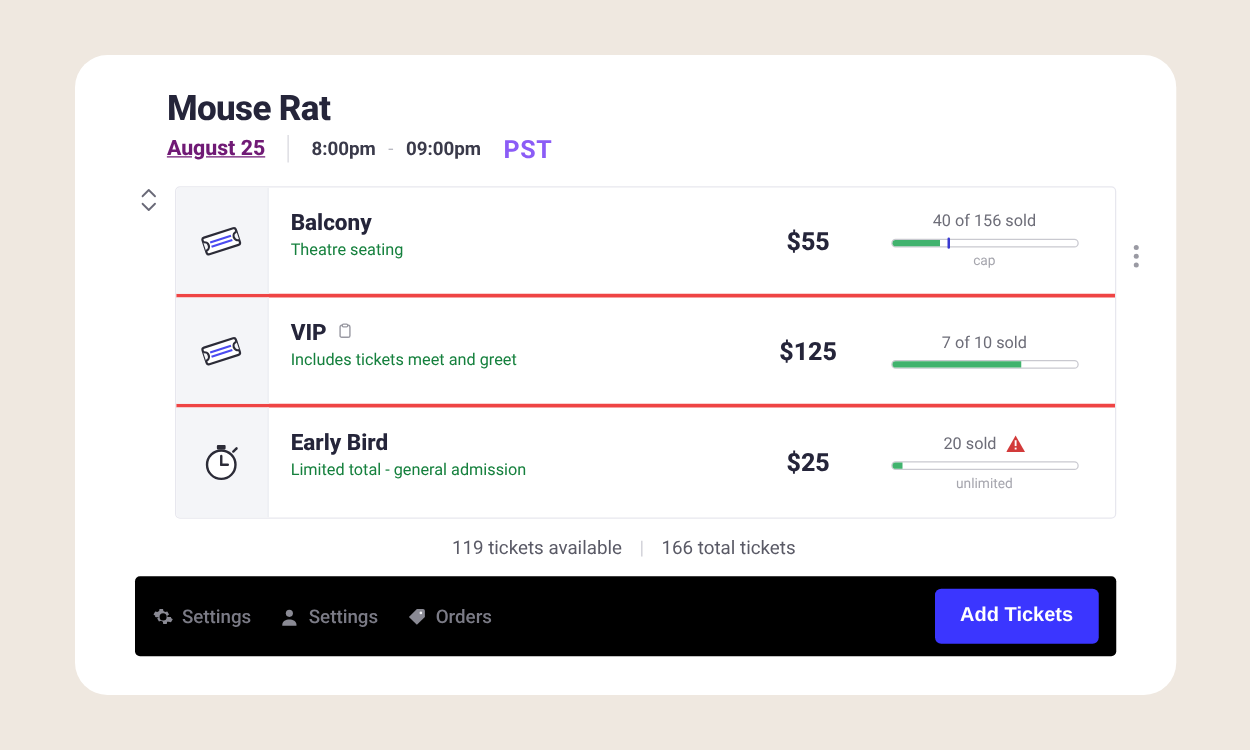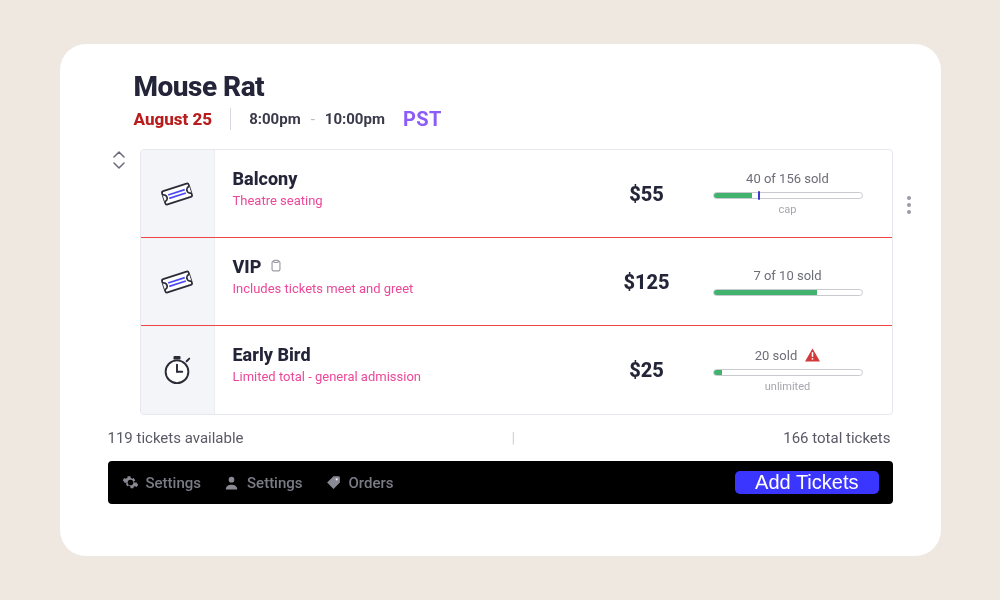--- a/index.html
+++ b/index.html
@@ -26,40 +26,40 @@
     font-weight: 800;
     color: #25253a;
     letter-spacing: -0.5px;
   }
   .subhead {
     display: flex;
     align-items: center;
     gap: 18px;
     margin-top: 4px;
   }
-  .date { font-size: 17px; font-weight: 800; color: #b91c1c; }
+  .date { font-size: 17px; font-weight: 800; color: #701a75; text-decoration: underline; }
   .vrule { width: 1px; height: 22px; background: #d7d7de; }
   .times { display: flex; align-items: center; gap: 10px; font-size: 15px; font-weight: 700; color: #3a3a4a; }
   .dash { color: #b9b9c2; font-weight: 400; }
   .tz { font-size: 20px; font-weight: 700; color: #8b5cf6; letter-spacing: 0.5px; }
 
   .pane { display: flex; margin-top: 18px; gap: 10px; }
   .sort { width: 22px; display: flex; flex-direction: column; align-items: center; gap: 2px; padding-top: 2px; color: #6a6a78; }
   .caret { width: 12px; height: 8px; }
 
   .list {
     flex: 1;
     border: 1px solid #e7e7ee;
     border-radius: 4px;
     overflow: hidden;
   }
   .row {
     display: flex;
     align-items: stretch;
-    border-bottom: 1px solid #ef4444;
+    border-bottom: 3px solid #ef4444;
     min-height: 88px;
   }
   .row:last-child { border-bottom: none; }
   .thumb {
     width: 74px;
     display: flex;
     align-items: center;
     justify-content: center;
     background: #f4f5f8;
     border-right: 1px solid #eceef2;
@@ -70,21 +70,21 @@
     padding: 18px 8px 18px 18px;
   }
   .tname {
     font-size: 18px;
     font-weight: 800;
     color: #25253a;
     display: flex;
     align-items: center;
     gap: 8px;
   }
-  .tdesc { font-size: 13px; color: #ec4899; margin-top: 4px; }
+  .tdesc { font-size: 13px; color: #15803d; margin-top: 4px; }
   .price {
     width: 110px;
     display: flex;
     align-items: center;
     justify-content: center;
     font-size: 20px;
     font-weight: 800;
     color: #25253a;
   }
   .prog {
@@ -137,21 +137,21 @@
     padding: 6px;
   }
   .menu-dots span { width: 4px; height: 4px; border-radius: 50%; background: #9a9aa3; }
 
   .totals {
     text-align: right;
     margin-top: 14px;
     font-size: 15px;
     color: #5a5a66;
     display: flex;
-    justify-content: space-between;
+    justify-content: center;
     gap: 14px;
     align-items: center;
     padding-right: 2px;
   }
   .totals .sep { color: #d0d0d7; }
 
   .footer {
     margin-top: 14px;
     background: #000000;
     border-radius: 4px;
@@ -165,42 +165,42 @@
     display: flex; align-items: center; gap: 7px;
     font-size: 15px; color: #7b7b86; font-weight: 500;
     cursor: pointer;
   }
   .flink svg { width: 17px; height: 17px; fill: #8a8a94; }
   .add-btn {
     background: #3b36ff;
     color: #fff;
     border: none;
     border-radius: 5px;
-    font-size: 20px;
-    font-weight: 400;
-    padding: 0 20px;
+    font-size: 16px;
+    font-weight: 700;
+    padding: 13px 20px;
     cursor: pointer;
   }
   .warn-icon { display:inline-flex; }
   .clip-icon svg { width: 14px; height: 14px; }
 </style>
 </head>
 <body>
 
 <div class="card">
 
   <div class="header">
     <div class="title">Mouse Rat</div>
     <div class="subhead">
       <span class="date">August 25</span>
       <span class="vrule"></span>
       <span class="times">
         <span>8:00pm</span>
         <span class="dash">-</span>
-        <span>10:00pm</span>
+        <span>09:00pm</span>
       </span>
       <span class="tz">PST</span>
     </div>
   </div>
 
   <div class="menu-dots">
     <span></span>
       <span></span>
       <span></span>
   </div>

